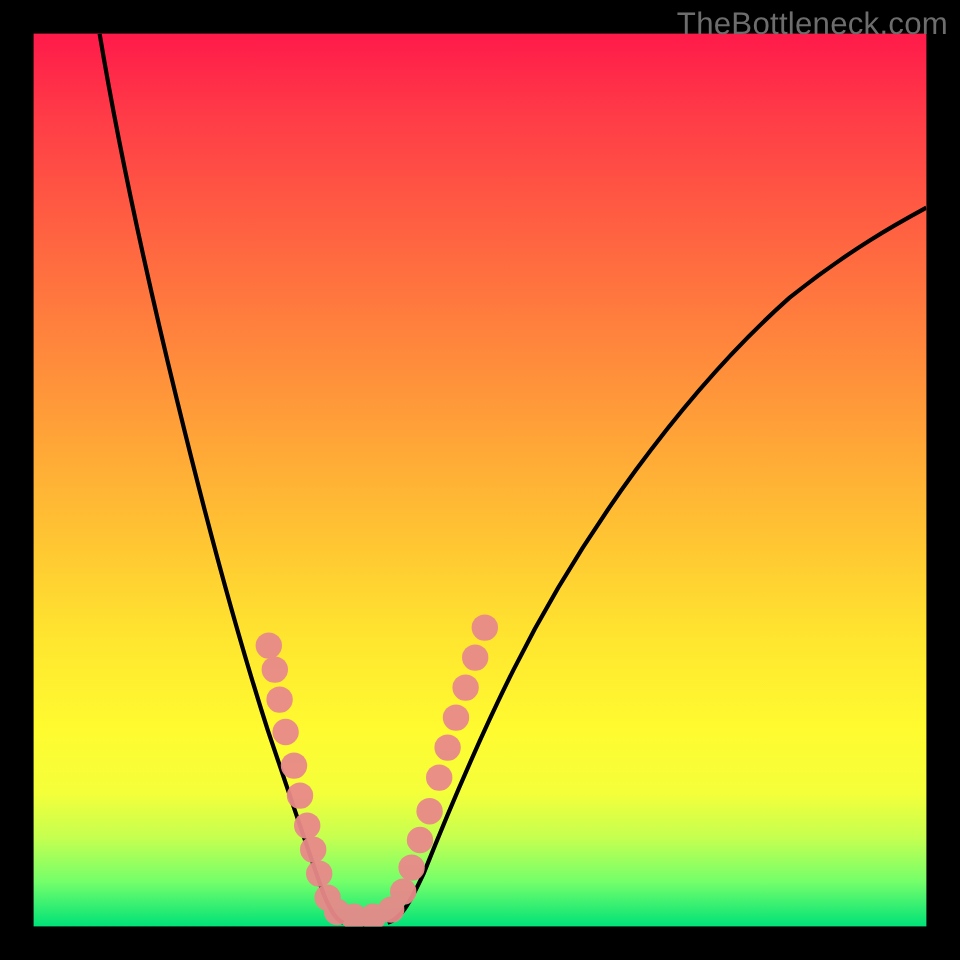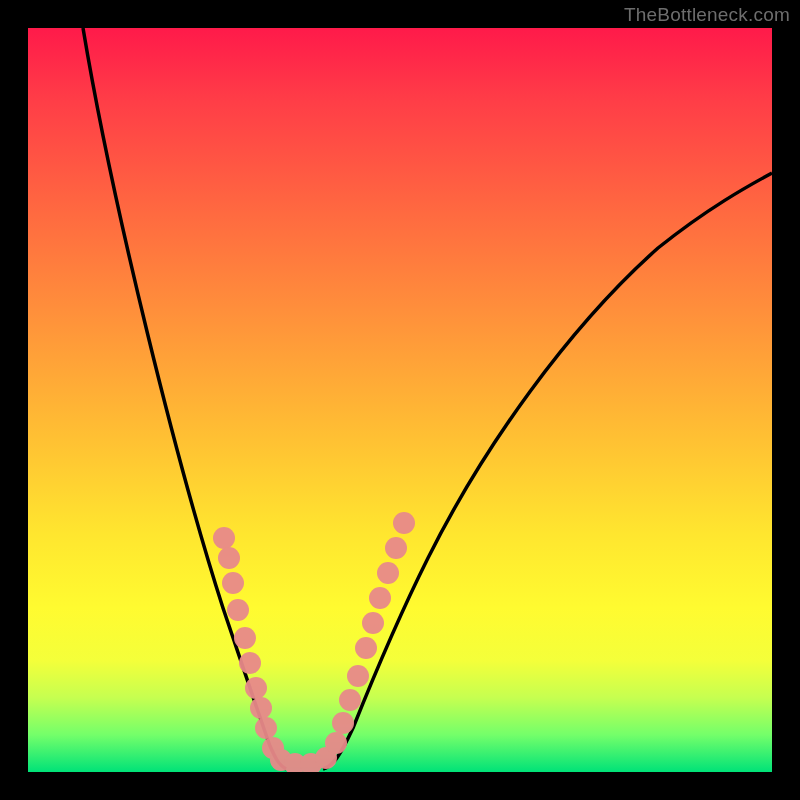--- a/index.html
+++ b/index.html
@@ -42,21 +42,21 @@
     left: 0;
     top: 0;
     width: 744px;
     height: 744px;
   }
   .watermark {
     position: absolute;
     top: 4px;
     right: 10px;
     font-family: Arial, Helvetica, sans-serif;
-    font-size: 19px;
+    font-size: 26px;
     font-weight: 400;
     color: #6d6d6d;
     letter-spacing: 0.2px;
   }
 </style>
 </head>
 <body>
 <div class="container">
 
   <div class="plot-area">

